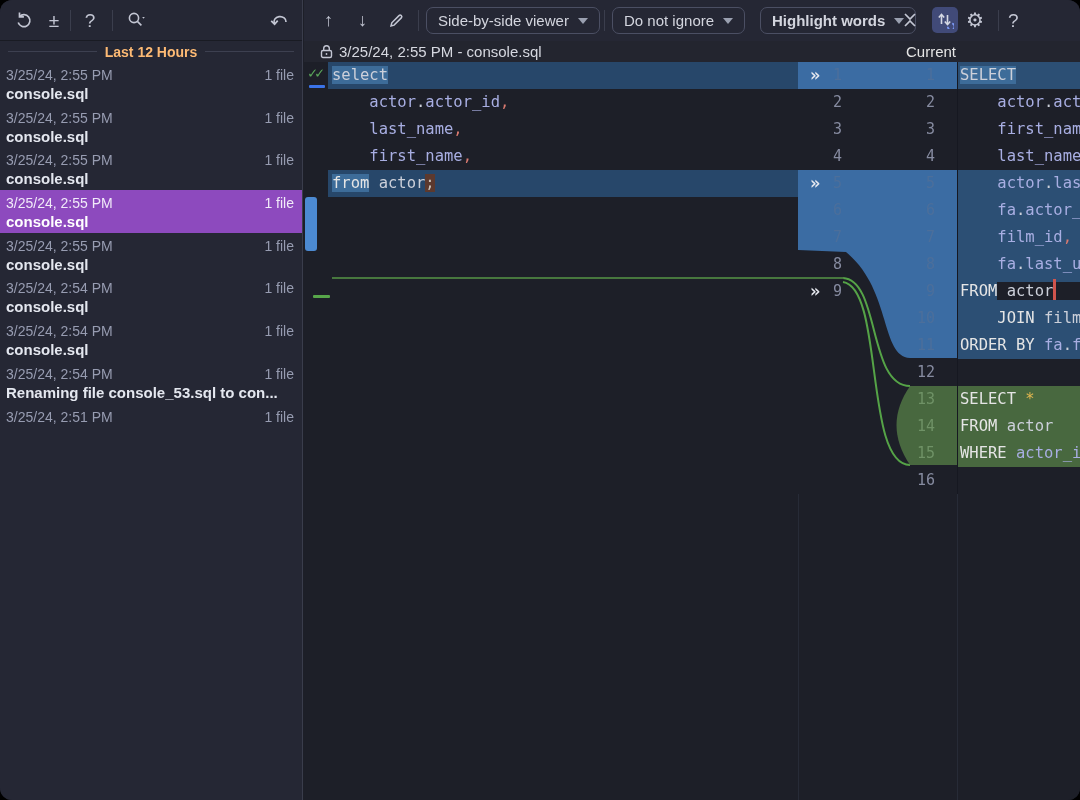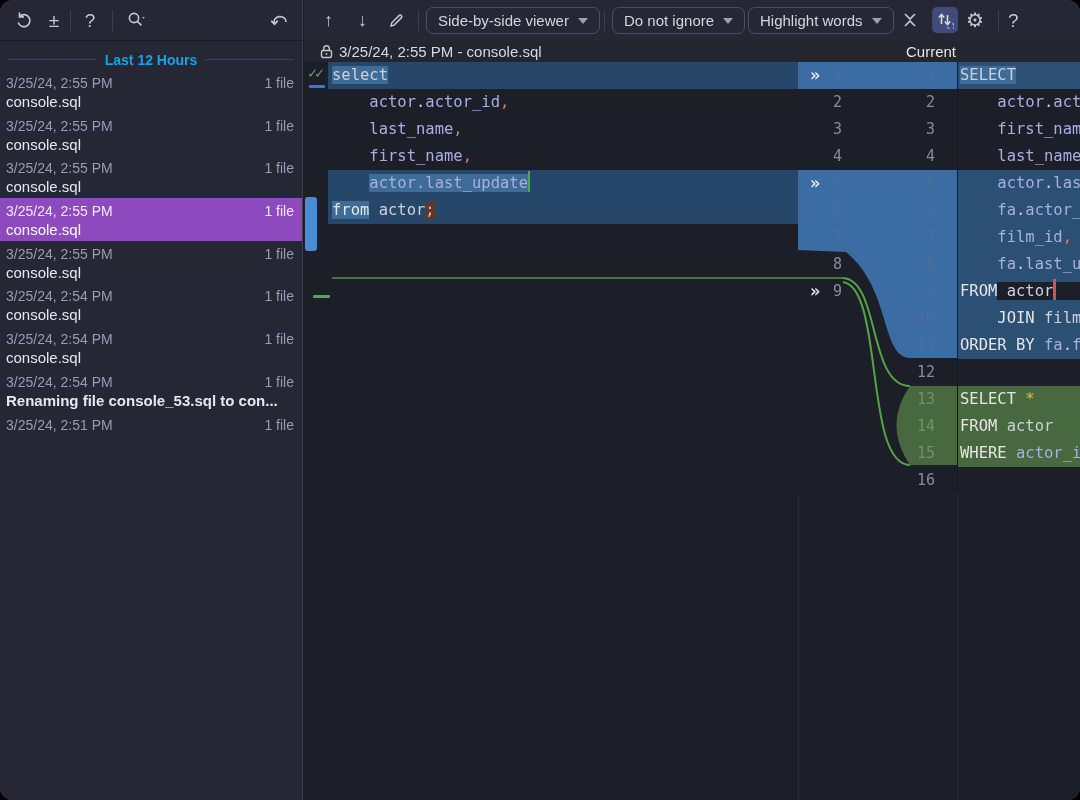--- a/index.html
+++ b/index.html
@@ -10,27 +10,27 @@
 
   
   .sidebar { position:absolute; left:0; top:0; width:303px; height:800px;
              background:#252734; border-right:1px solid #3a3d4c; }
   .sb-toolbar { position:relative; height:41px; border-bottom:1px solid #191b23; }
   .sb-toolbar .icon-btn { position:absolute; top:0; height:40px; display:flex;
         align-items:center; justify-content:center; color:#c3c6d3; }
   .tb-divider { position:absolute; top:10px; width:1px; height:21px; background:#3b3e4d; }
   .glyph-btn { font-size:19px; line-height:1; }
   .section-header { height:21px; display:flex; align-items:center; gap:8px;
-        color:#0ea5e9; font-size:14px; font-weight:700; padding:0 8px; margin-top:8px; }
+        color:#fdba74; font-size:14px; font-weight:700; padding:0 8px; margin-top:0; }
   .section-header:before,.section-header:after { content:""; flex:1; height:1px; background:#3d4050; }
   .entries {}
   .entry { position:relative; height:42.7px; padding:4px 8px 0 6px; cursor:default; }
   .entry .ts { font-size:14px; color:#979cb1; line-height:18px; white-space:nowrap; }
   .entry .files { position:absolute; right:8px; top:4px; font-size:14px; color:#979cb1; line-height:18px; }
-  .entry .fname { font-size:15px; color:#e4e7ef; line-height:19px; font-weight:400;
+  .entry .fname { font-size:15px; color:#e4e7ef; line-height:19px; font-weight:700;
         white-space:nowrap; overflow:hidden; }
   .entry .fname.bold { font-weight:700; }
   .entry.selected { background:#8d4abe; }
   .entry.selected .ts,.entry.selected .files { color:#f1eaf9; }
   .entry.selected .fname { color:#ffffff; }
 
   
   .main-toolbar { position:absolute; left:304px; top:0; right:0; height:41px; background:#252734; }
   .main-toolbar .icon-btn { position:absolute; top:0; height:40px; display:flex;
         align-items:center; color:#c3c6d3; }
@@ -215,21 +215,21 @@
     <div class="tb-divider" style="left:114px;"></div>
     <div class="dd-btn" style="left:122px;">
       <span>Side-by-side viewer</span>
       <span class="caret-down"></span>
     </div>
     <div class="tb-divider" style="left:300px;"></div>
     <div class="dd-btn" style="left:308px;">
       <span>Do not ignore</span>
       <span class="caret-down"></span>
     </div>
-    <div class="dd-btn" style="left:444px;">
+    <div class="dd-btn" style="left:456px;font-weight:bold;">
       <span>Highlight words</span>
       <span class="caret-down"></span>
     </div>
     <div class="icon-btn" style="left:598px;width:24px;">
       <svg class="ic" width="16" height="16" viewBox="0 0 16 16" fill="none" stroke="#c3c6d3" stroke-width="1.7">
         <polyline points="3,2 8,7 13,2"></polyline>
         <polyline points="3,14 8,9 13,14"></polyline>
       </svg>
     </div>
     <div class="icon-btn toggled" style="left:628px;width:26px;height:26px;top:7px;justify-content:center;">
@@ -273,21 +273,20 @@
       <path d="M45,220 C86,226 66,403 112,403" fill="none" stroke="#55a347" stroke-width="2"></path>
       <path d="M112,324 H159 V403 H112 C94,376 94,350 112,324 Z" fill="#48683f"></path>
     </svg>
 
     <div class="pane" id="left-pane">
       <div id="left-code">
           <div class="code-line bg-chg"><span class="seg c-plain box">select</span></div>
           <div class="code-line"><span class="seg c-plain">    </span><span class="seg c-id">actor</span><span class="seg c-plain">.</span><span class="seg c-id">actor_id</span><span class="seg c-comma">,</span></div>
           <div class="code-line"><span class="seg c-plain">    </span><span class="seg c-id">last_name</span><span class="seg c-comma">,</span></div>
           <div class="code-line"><span class="seg c-plain">    </span><span class="seg c-id">first_name</span><span class="seg c-comma">,</span></div>
-          <div class="code-line bg-chg"><span class="seg c-plain">    </span><span class="seg c-id box">actor.last_update</span><span class="marker marker-green"></span></div>
           <div class="code-line bg-chg"><span class="seg c-kw box">from</span><span class="seg c-plain"> </span><span class="seg c-plain">actor</span><span class="seg c-del">;</span></div>
           <div class="code-line"></div>
           <div class="code-line"></div>
         </div>
     </div>
 
     <div class="gutter" id="gutter-left">
         <div class="g-row">
           <span class="chev">»</span>
           <span class="num s-blue">1</span>

